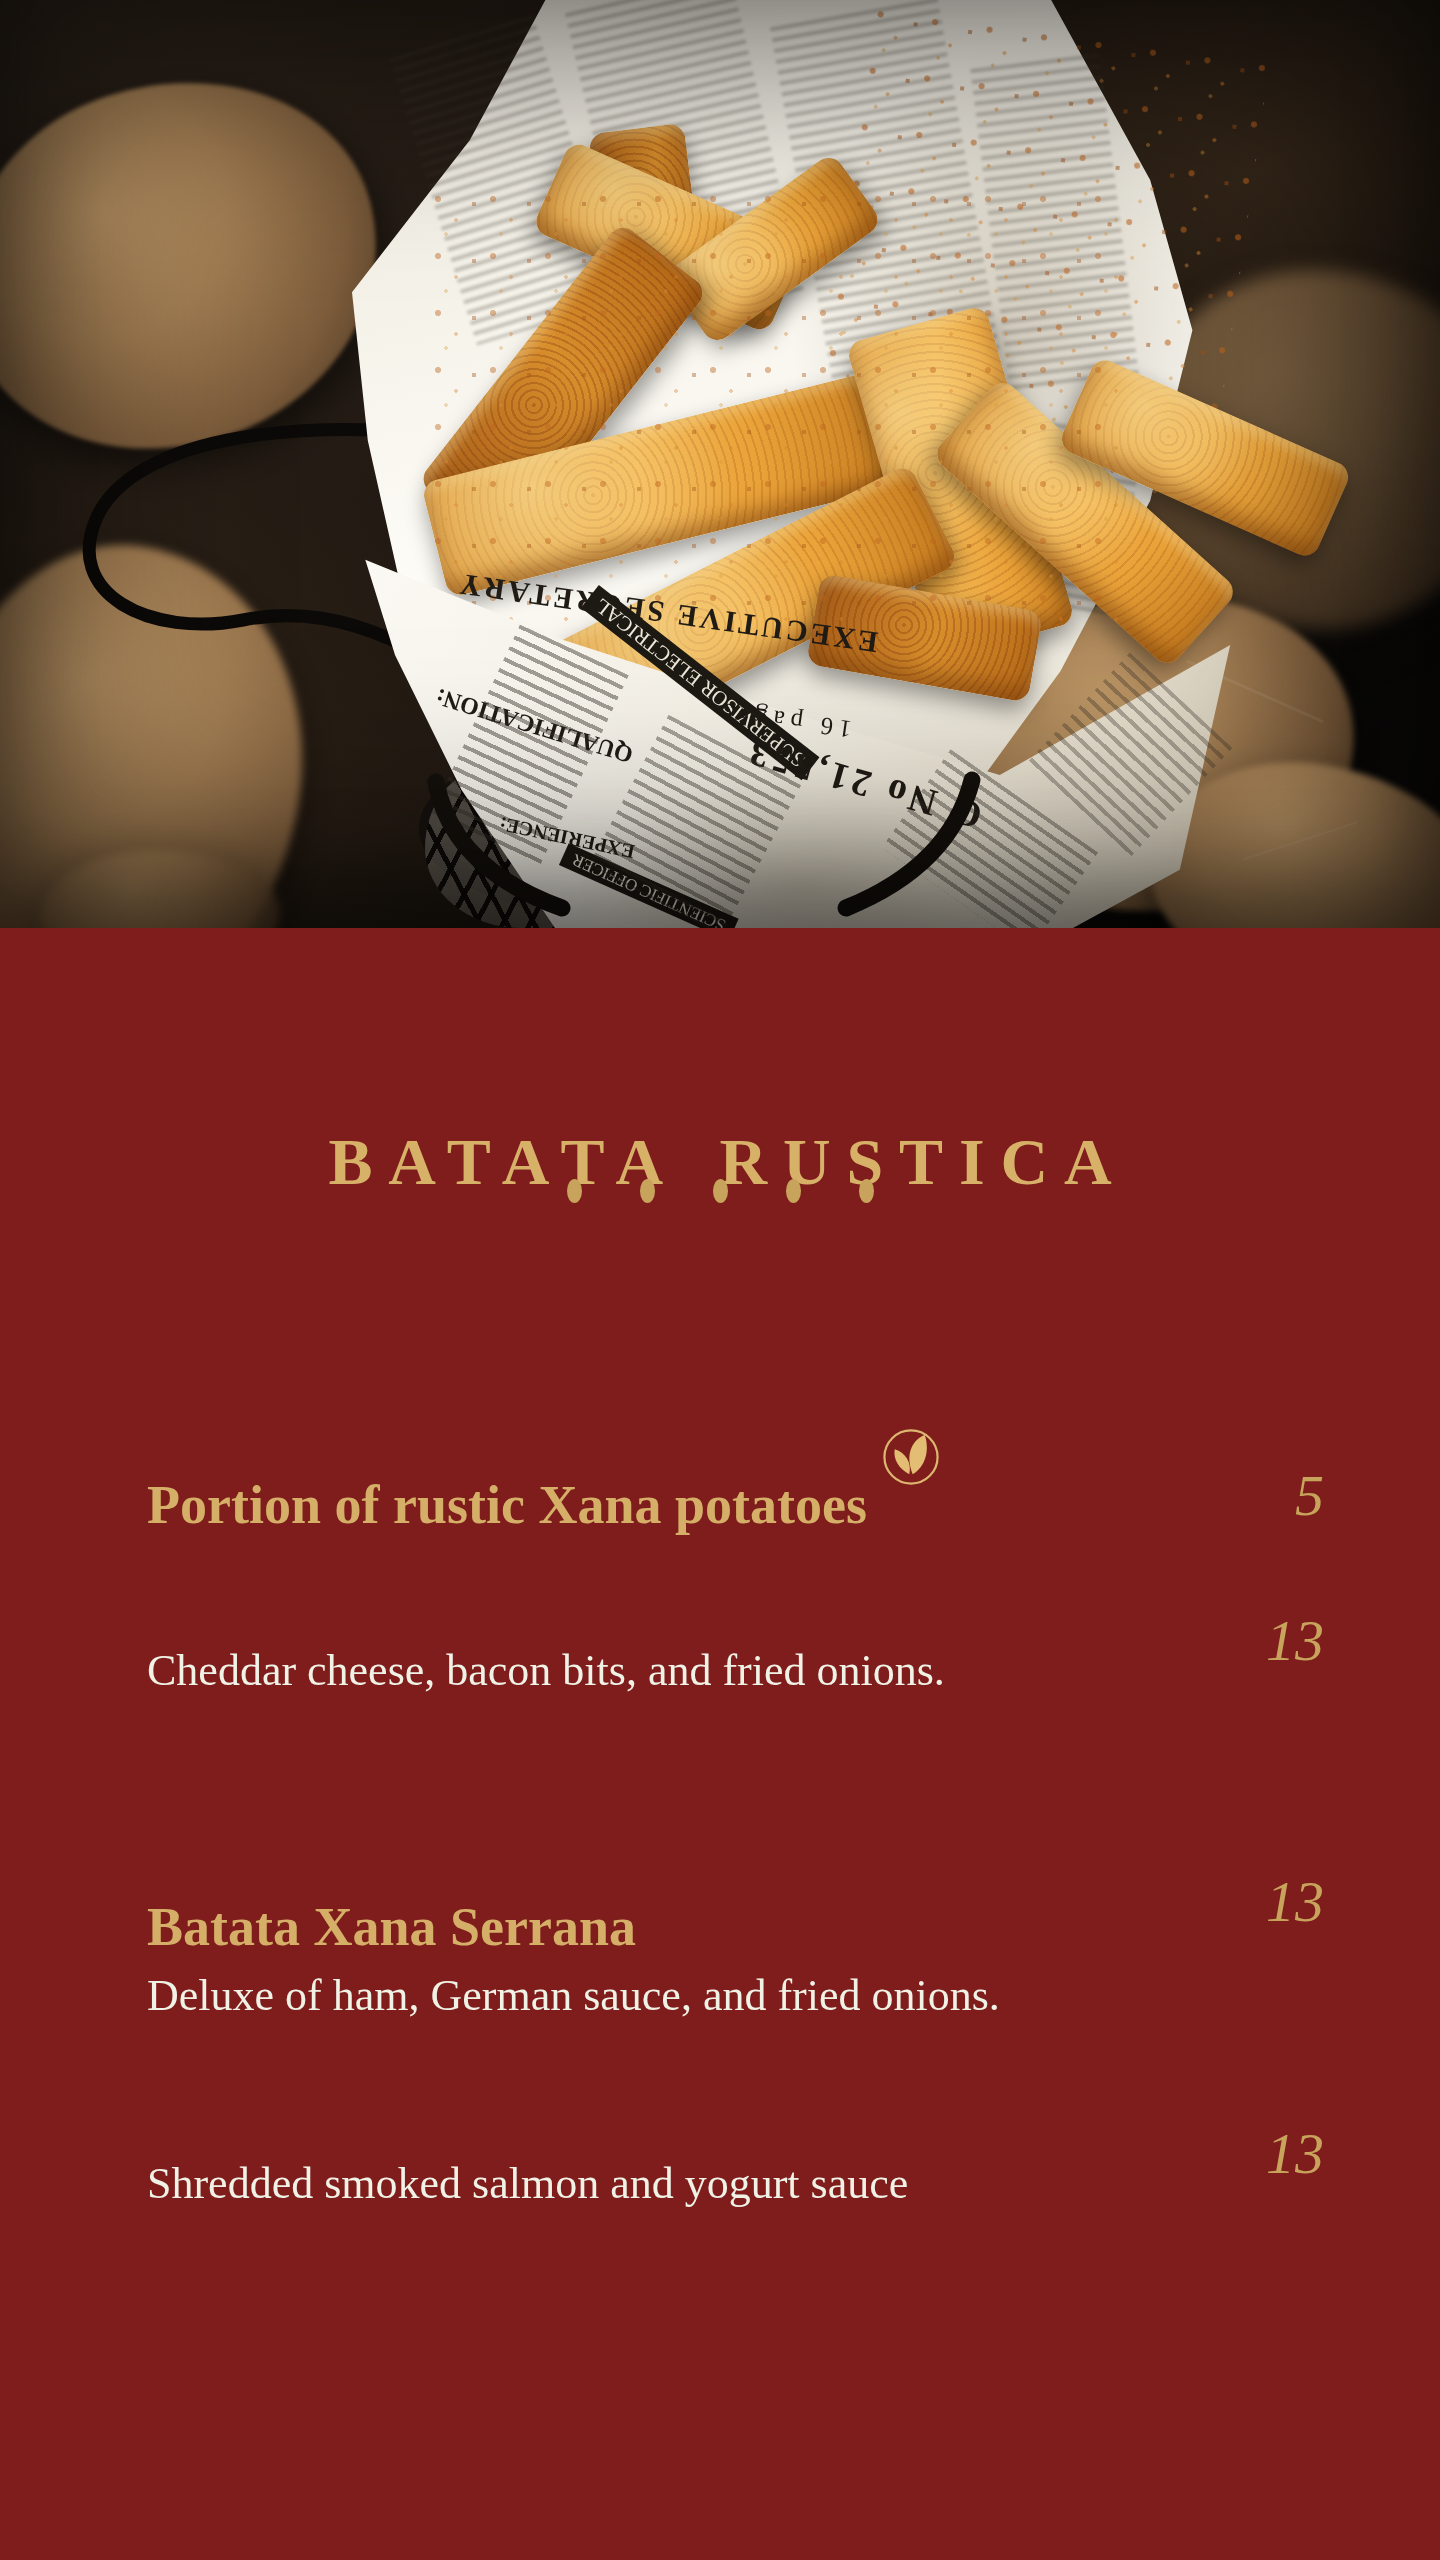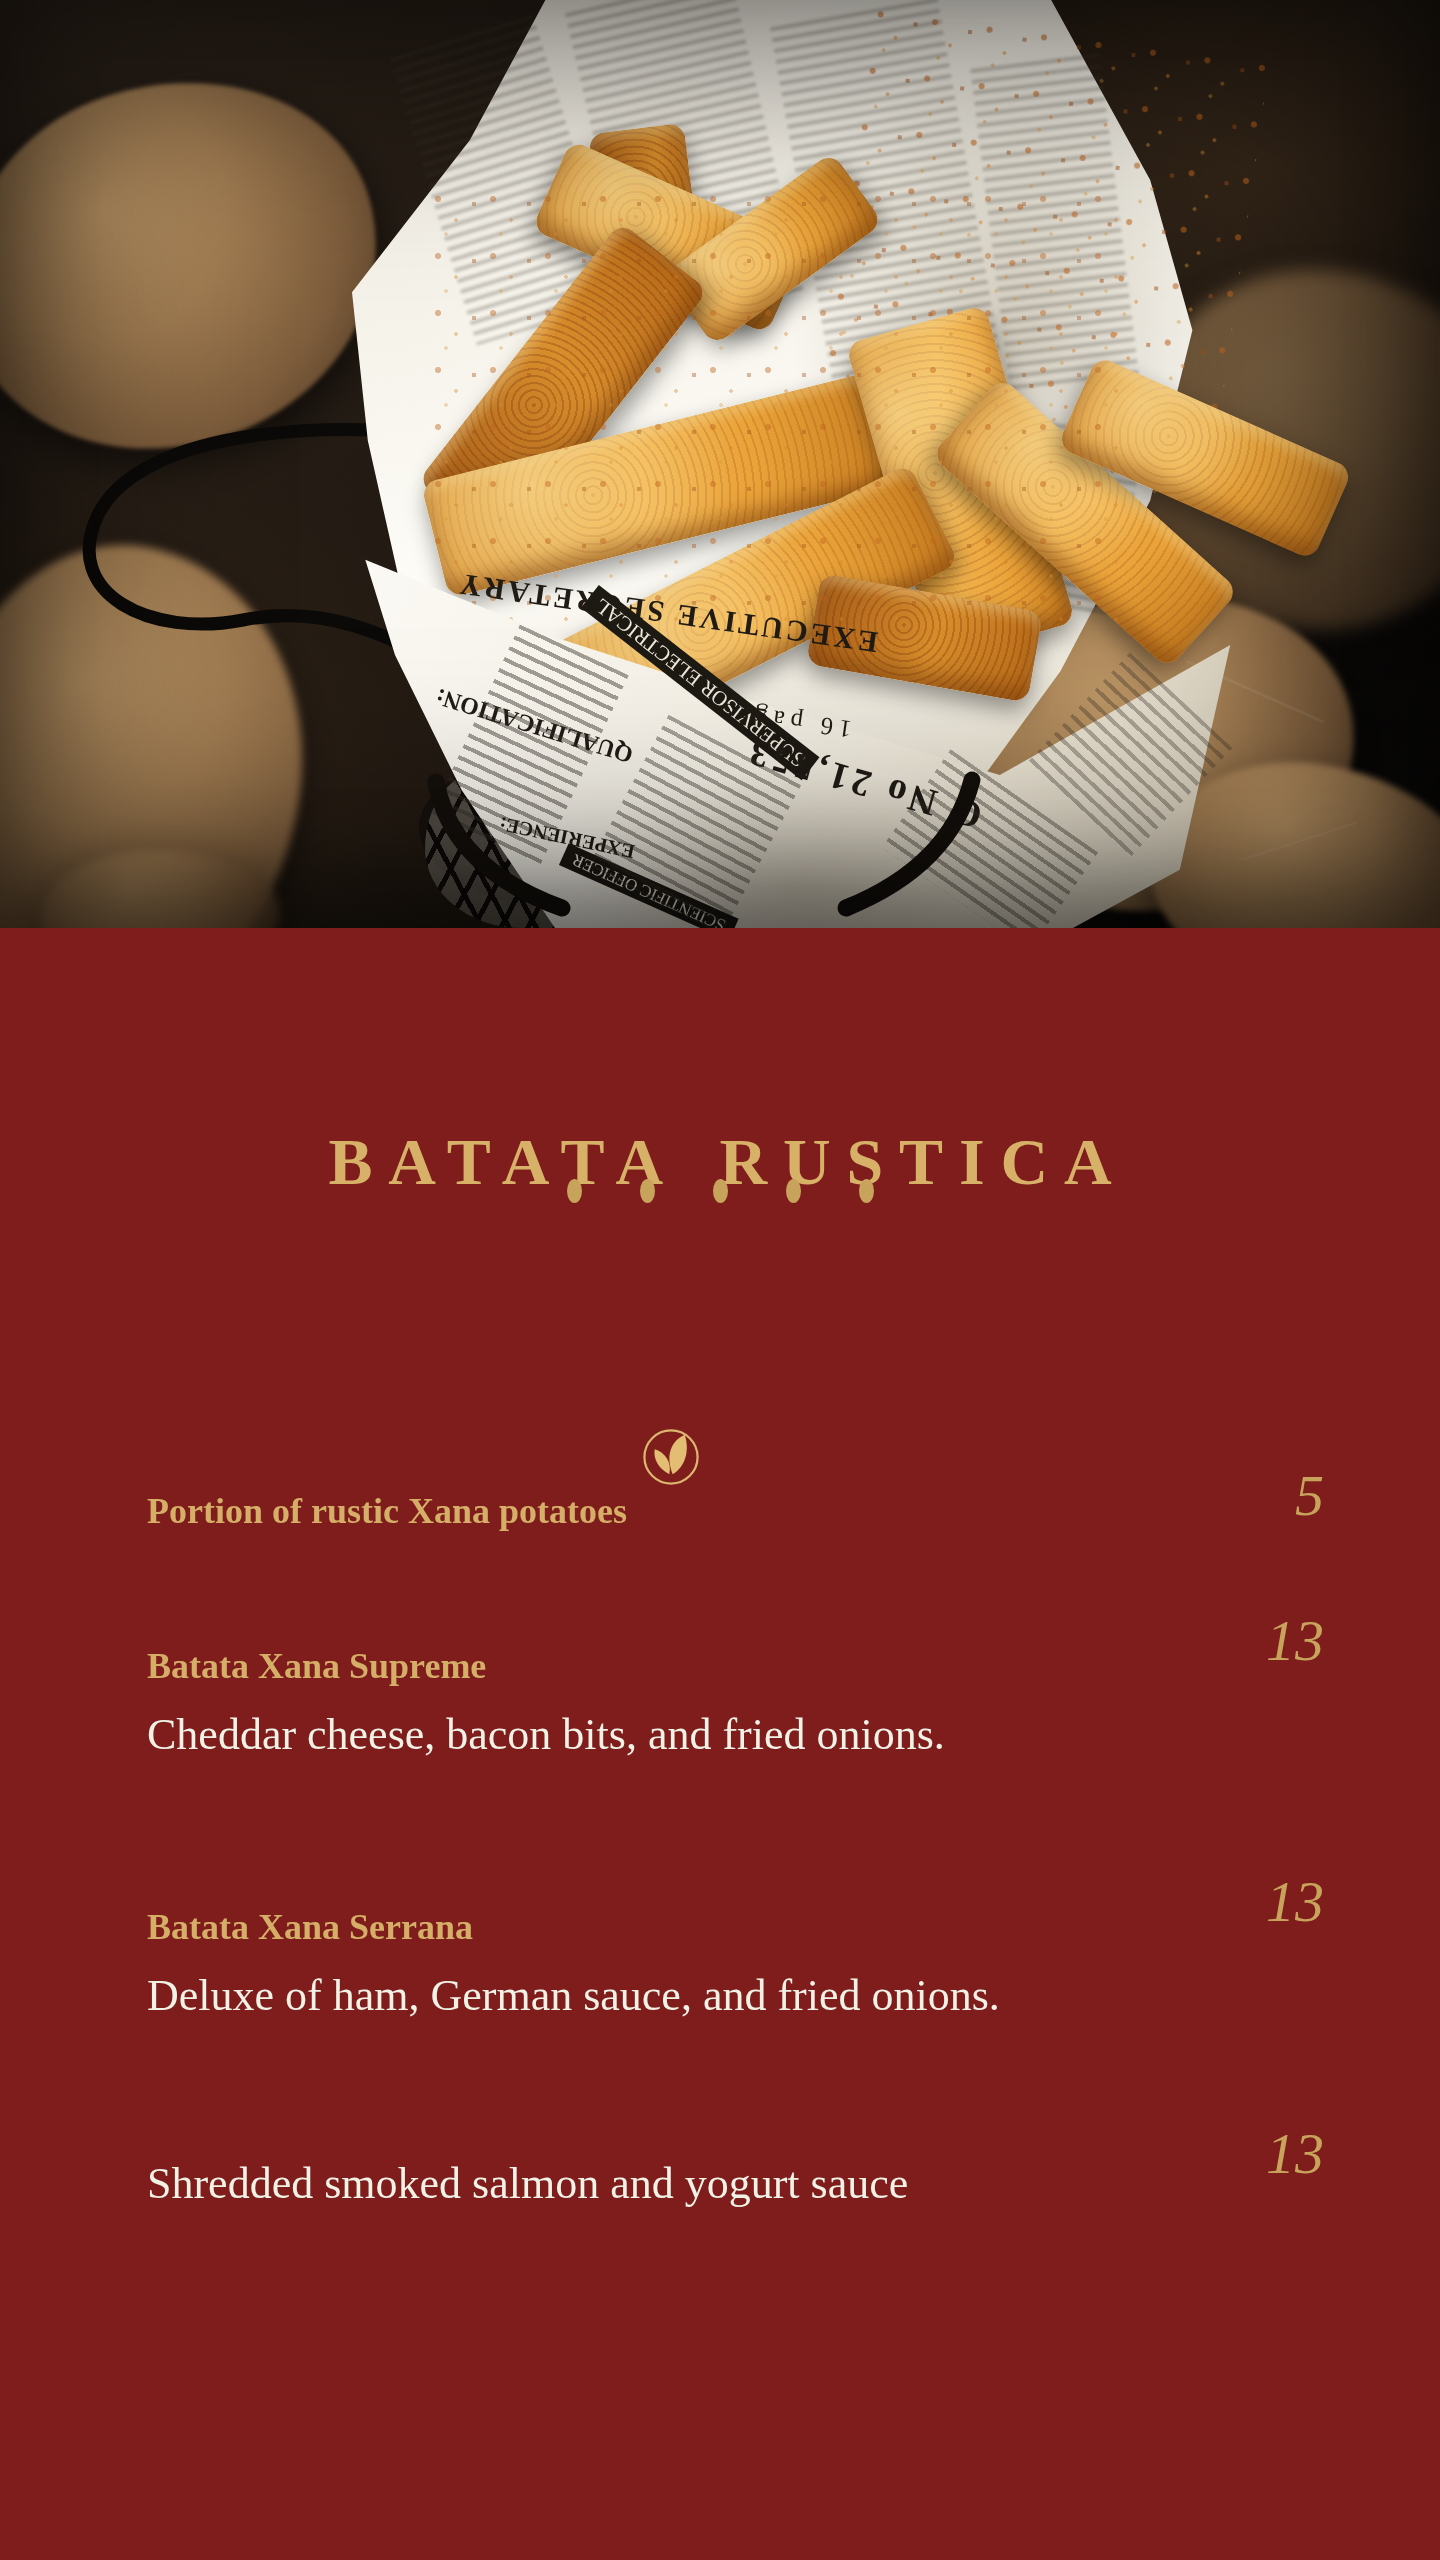--- a/index.html
+++ b/index.html
@@ -63,21 +63,21 @@
   
   .menu{position:absolute;left:0;top:928px;width:1440px;height:1632px;background:#7f1d1d;}
   .menu-title{position:absolute;left:0;top:157px;width:100%;text-align:center;
     font-size:66px;font-weight:700;letter-spacing:.24em;text-indent:.24em;word-spacing:.18em;
     color:#d8b169;line-height:1;}
   .dots{position:absolute;left:0;top:251px;width:100%;display:flex;justify-content:center;gap:58px;}
   .dot{width:15px;height:24px;border-radius:50%;background:#c8a35c;}
 
   .items{position:absolute;left:147px;top:0;width:1177px;}
   .item{position:absolute;left:0;width:100%;}
-  .item-name{font-size:36px;font-weight:700;color:#d5ae67;line-height:64px;display:inline;}
+  .item-name{font-size:54px;font-weight:700;color:#d5ae67;line-height:64px;display:inline;}
   .item-desc{font-size:44px;font-weight:400;color:#f0f2e6;line-height:62px;margin-top:6px;}
   .item-desc:empty{display:none;}
   .item-price{position:absolute;right:0;top:-22px;font-size:58px;font-style:italic;color:#c8a35c;line-height:1;}
   .item.first .item-price{top:4px;}
   .leaf-badge{display:inline-block;width:60px;height:60px;margin-left:14px;vertical-align:baseline;
     transform:translateY(-36px);}
 </style>
 </head>
 <body>
 
@@ -168,21 +168,20 @@
         <span class="item-name">Portion of rustic Xana potatoes</span><svg class="leaf-badge" viewBox="0 0 70 70">
           <circle cx="35" cy="35" r="31" fill="none" stroke="#dcb66f" stroke-width="2.6"></circle>
           <path d="M37 55 C 29 36 33 17 51 9 C 57 27 52 46 37 55 Z" fill="#e4bd74"></path>
           <path d="M33 55 C 21 49 14 38 16 26 C 29 30 36 42 33 55 Z" fill="#e4bd74"></path>
         </svg>
         
         <div class="item-price">5</div>
       </div>
 
       <div class="item" style="top:706px;">
-        <span class="item-name">Batata Xana Supreme</span>
         <div class="item-desc">Cheddar cheese, bacon bits, and fried onions.</div>
         <div class="item-price">13</div>
       </div>
 
       <div class="item" style="top:967px;">
         <span class="item-name">Batata Xana Serrana</span>
         <div class="item-desc">Deluxe of ham, German sauce, and fried onions.</div>
         <div class="item-price">13</div>
       </div>
 

